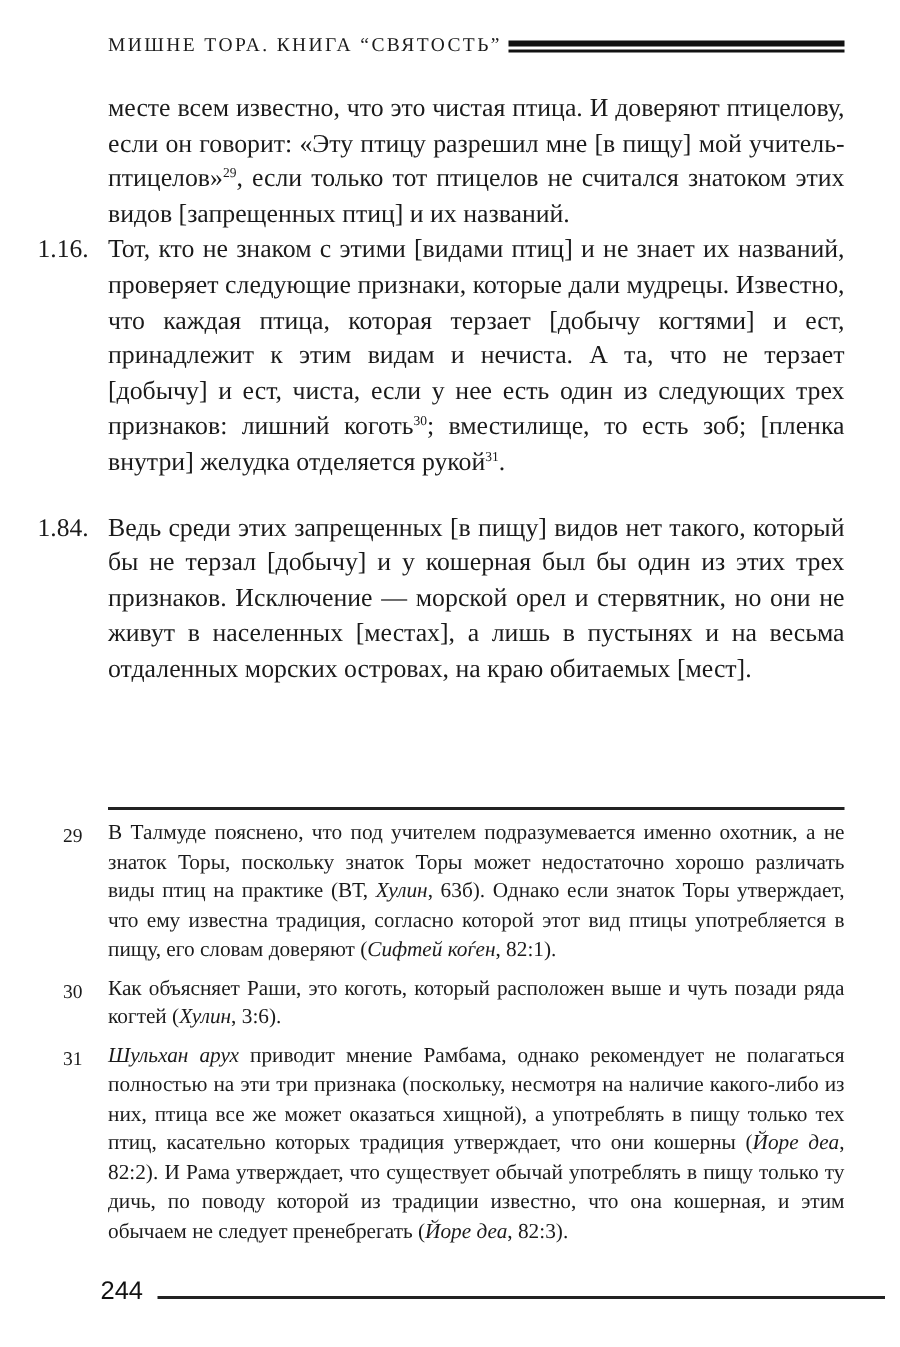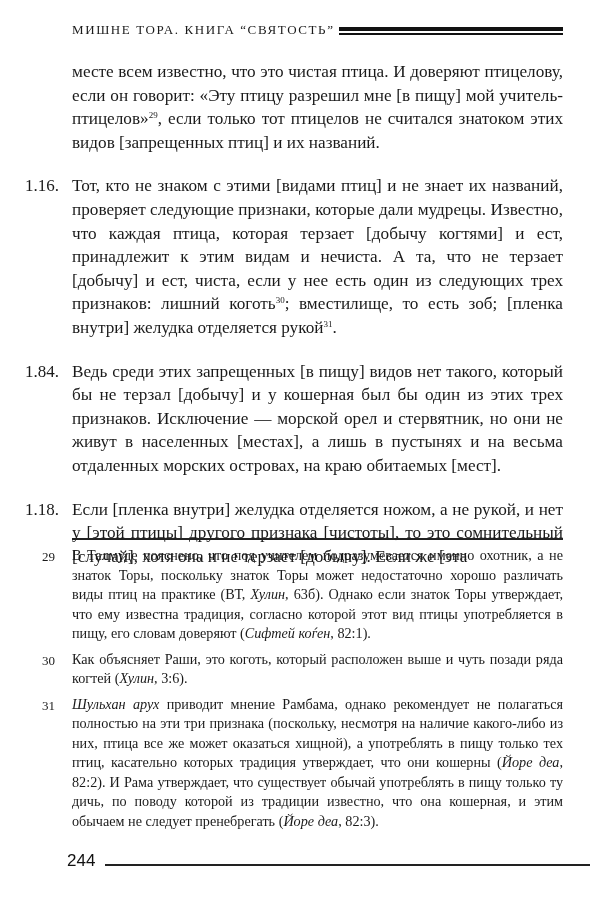--- a/index.html
+++ b/index.html
@@ -22,21 +22,21 @@
     flex: 1; margin-left: 4px; height: 8px; position: relative; top: 1px;
   }
   .running-head .rule .thick { position: absolute; left: 0; right: 0; top: 0; height: 4px; background: #111; }
   .running-head .rule .thin  { position: absolute; left: 0; right: 0; top: 6px; height: 1.5px; background: #111; }
 
   .body-text {
     position: absolute; left: 72px; top: 60px; width: 491px;
     font-size: 17.2px; line-height: 23.6px; text-align: justify;
   }
   .para { position: relative; margin: 0; }
-  .para.cont { margin-bottom: 20px; }
+  .para.cont { }
   .para.numbered { margin-bottom: 20px; }
   .para .num {
     position: absolute; left: -47px; top: 0; font-size: 17px;
   }
   sup { font-size: 9px; line-height: 0; vertical-align: 6px; }
 
   .fn-rule {
     position: absolute; left: 72px; top: 538px; width: 491px; height: 1.5px; background: #222;
   }
   .footnotes {
@@ -71,23 +71,20 @@
     <p class="para cont"><span>месте всем известно, что это чистая птица. И доверяют птицелову, если он говорит: «Эту птицу разрешил мне [в пищу] мой учитель-птицелов»</span><sup>29</sup><span>, если только тот птицелов не считался знатоком этих видов [запрещенных птиц] и их названий.</span></p>
 
     <p class="para numbered">
       <span class="num">1.16.</span><span>Тот, кто не знаком с этими [видами птиц] и не знает их названий, проверяет следующие признаки, которые дали мудрецы. Известно, что каждая птица, которая терзает [добычу когтями] и ест, принадлежит к этим видам и нечиста. А та, что не терзает [добычу] и ест, чиста, если у нее есть один из следующих трех признаков: лишний коготь</span><sup>30</sup><span>; вместилище, то есть зоб; [пленка внутри] желудка отделяется рукой</span><sup>31</sup><span>.</span>
     </p>
 
     <p class="para numbered">
       <span class="num">1.84.</span><span>Ведь среди этих запрещенных [в пищу] видов нет такого, который бы не терзал [добычу] и у кошерная был бы один из этих трех признаков. Исключение — морской орел и стервятник, но они не живут в населенных [местах], а лишь в пустынях и на весьма отдаленных морских островах, на краю обитаемых [мест].</span>
     </p>
 
-    <p class="para numbered">
-      <span class="num">1.18.</span><span>Если [пленка внутри] желудка отделяется ножом, а не рукой, и нет у [этой птицы] другого признака [чистоты], то это сомнительный [случай], хотя она и не терзает [добычу]. Если же [эта</span>
-    </p>
   </div>
 
   <div class="fn-rule"></div>
 
   <div class="footnotes">
     <p class="fn">
       <span class="fnum">29</span><span>В Талмуде пояснено, что под учителем подразумевается именно охотник, а не знаток Торы, поскольку знаток Торы может недостаточно хорошо различать виды птиц на практике (ВТ, </span><i>Хулин</i><span>, 63б). Однако если знаток Торы утверждает, что ему известна традиция, согласно которой этот вид птицы употребляется в пищу, его словам доверяют (</span><i>Сифтей коѓен</i><span>, 82:1).</span>
     </p>
     <p class="fn">
       <span class="fnum">30</span><span>Как объясняет Раши, это коготь, который расположен выше и чуть позади ряда когтей (</span><i>Хулин</i><span>, 3:6).</span>

